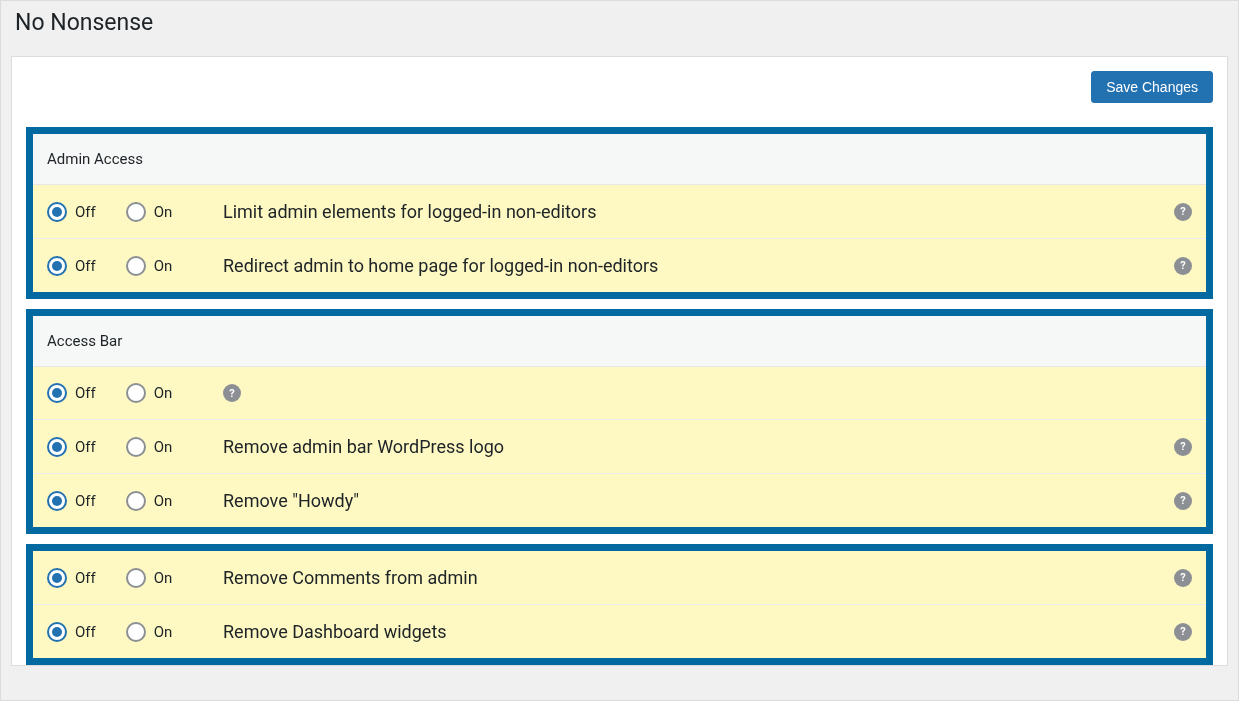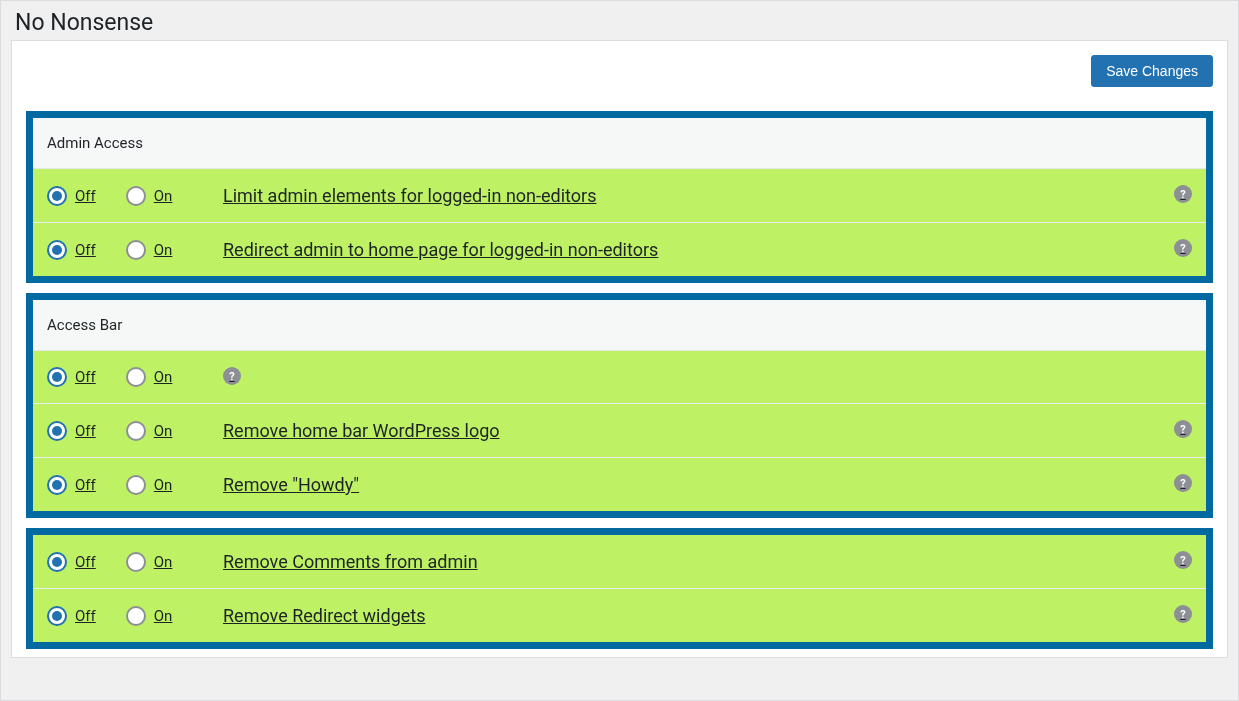--- a/index.html
+++ b/index.html
@@ -15,27 +15,26 @@
     }
     .page-wrap {
       border: 1px solid #dcdcde;
       background: #f0f0f1;
       min-height: 701px;
     }
     .page-title {
       font-size: 23px;
       font-weight: 400;
       color: #1d2327;
-      padding: 8px 14px 4px;
+      padding: 8px 14px 20px;
     }
     .panel {
       background: #ffffff;
       border: 1px solid #dcdcde;
       margin: 0 10px 10px 10px;
-      padding-bottom: 8px;
     }
     .panel-top {
       display: flex;
       justify-content: flex-end;
       padding: 14px 14px 14px;
     }
     .btn-primary {
       background: #2271b1;
       color: #ffffff;
       border: 1px solid #2271b1;
@@ -51,24 +50,24 @@
     .section-header {
       background: #f6f7f7;
       border-bottom: 1px solid #e6e7e7;
       padding: 16px 14px;
       font-size: 15px;
       color: #1d2327;
       font-weight: 400;
     }
     .setting-row {
       display: flex;
+      align-items: center;
       padding: 16px 14px;
       border-bottom: 1px solid #eceded;
-      background: #bef264;
-      text-decoration: underline;
+      background: #fef9c3;
     }
     .setting-row:last-child {
       border-bottom: none;
     }
     .radio-group {
       display: flex;
       align-items: center;
       gap: 30px;
       width: 176px;
       flex-shrink: 0;
@@ -188,21 +187,21 @@
             <div class="radio-group">
               <label class="radio-item">
                 <input type="radio" class="radio" name="remove-wp-logo" checked="" style="">
                 <span class="radio-label">Off</span>
               </label>
               <label class="radio-item">
                 <input type="radio" class="radio" name="remove-wp-logo" style="">
                 <span class="radio-label">On</span>
               </label>
             </div>
-            <div class="setting-label">Remove home bar WordPress logo</div>
+            <div class="setting-label">Remove admin bar WordPress logo</div>
             <div class="help-icon">?</div>
           </div>
           <div class="setting-row">
             <div class="radio-group">
               <label class="radio-item">
                 <input type="radio" class="radio" name="remove-howdy" checked="" style="">
                 <span class="radio-label">Off</span>
               </label>
               <label class="radio-item">
                 <input type="radio" class="radio" name="remove-howdy" style="">
@@ -232,19 +231,19 @@
             <div class="radio-group">
               <label class="radio-item">
                 <input type="radio" class="radio" name="remove-dashboard-widgets" checked="" style="">
                 <span class="radio-label">Off</span>
               </label>
               <label class="radio-item">
                 <input type="radio" class="radio" name="remove-dashboard-widgets" style="">
                 <span class="radio-label">On</span>
               </label>
             </div>
-            <div class="setting-label">Remove Redirect widgets</div>
+            <div class="setting-label">Remove Dashboard widgets</div>
             <div class="help-icon">?</div>
           </div>
         </div>
       </div>
   </div>
 </div>
 
 </body></html>

